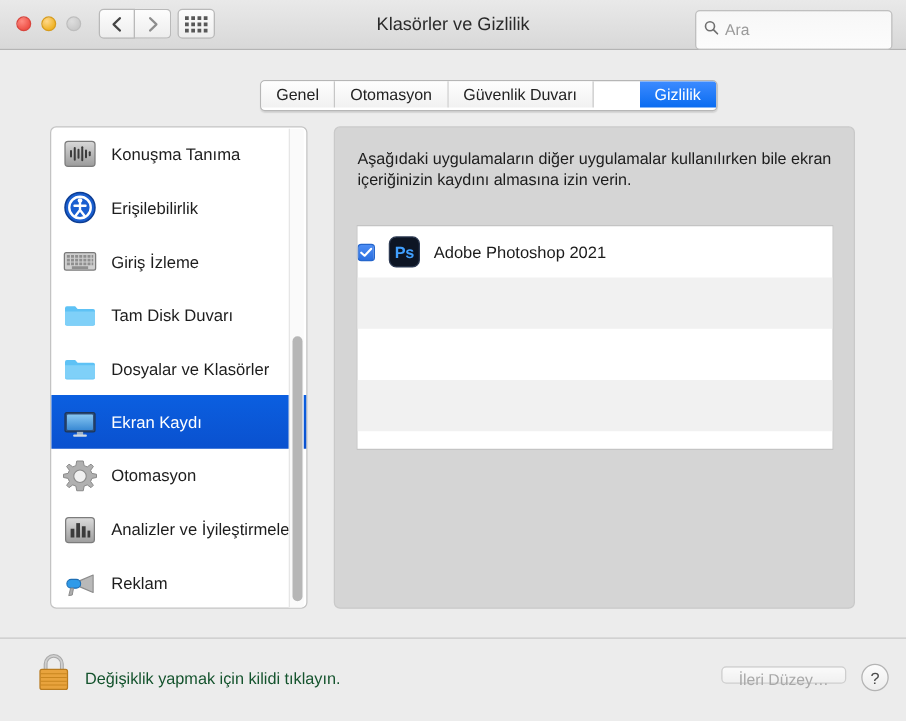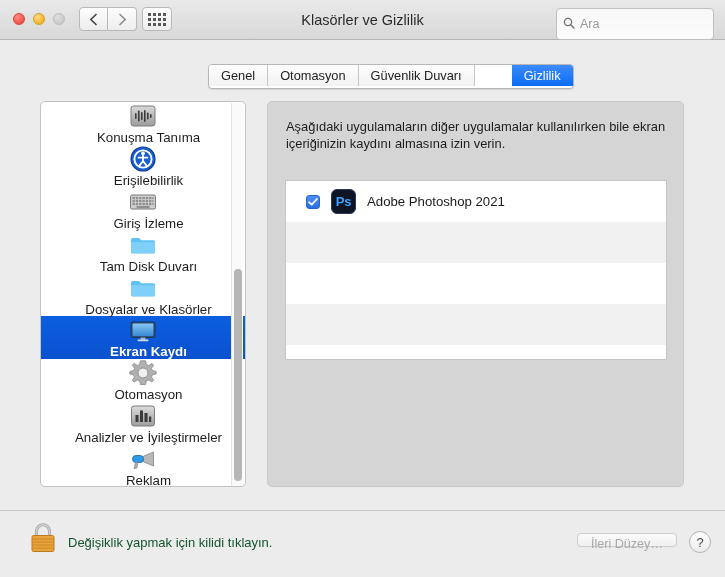--- a/index.html
+++ b/index.html
@@ -143,24 +143,23 @@
     box-sizing: border-box;
     overflow: hidden;
   }
   .sblist { position: absolute; left: 0; top: 0; width: 206px; }
   .sbitem {
     height: 42.9px;
     display: flex;
     align-items: center;
     padding-left: 9px;
     box-sizing: border-box;
-    flex-direction: column;
   }
   .sbitem.selected { background: #0b57d0; background: #0a58d6; }
-  .sbitem.selected { background: linear-gradient(#0b5fe0, #0a51cf); font-weight: bold; }
+  .sbitem.selected { background: linear-gradient(#0b5fe0, #0a51cf); }
   .sbicon {
     width: 28px; height: 28px;
     flex: 0 0 28px;
     margin-right: 11px;
     position: relative;
   }
   .sblabel {
     font-size: 13.3px;
     color: #1d1d1d;
     white-space: nowrap;
@@ -208,21 +207,21 @@
     width: 382px; height: 180px;
     background: #ffffff;
     border: 1px solid #c4c4c4;
     box-sizing: border-box;
     overflow: hidden;
   }
   .approw {
     height: 41px;
     display: flex;
     align-items: center;
-    padding-left: 20px;
+    padding-left: 0;
     box-sizing: border-box;
   }
   .approw.alt { background: #f1f1f1; }
   .appcheck {
     width: 14px; height: 14px;
     flex: 0 0 14px;
     border-radius: 3px;
     background: linear-gradient(#4d8df5, #2a6fe0);
     border: 1px solid #2566cc;
     box-sizing: border-box;

